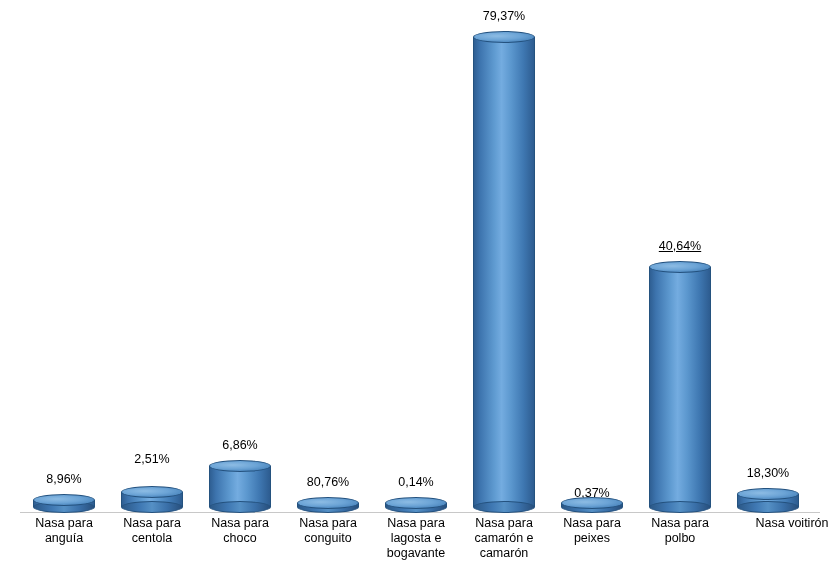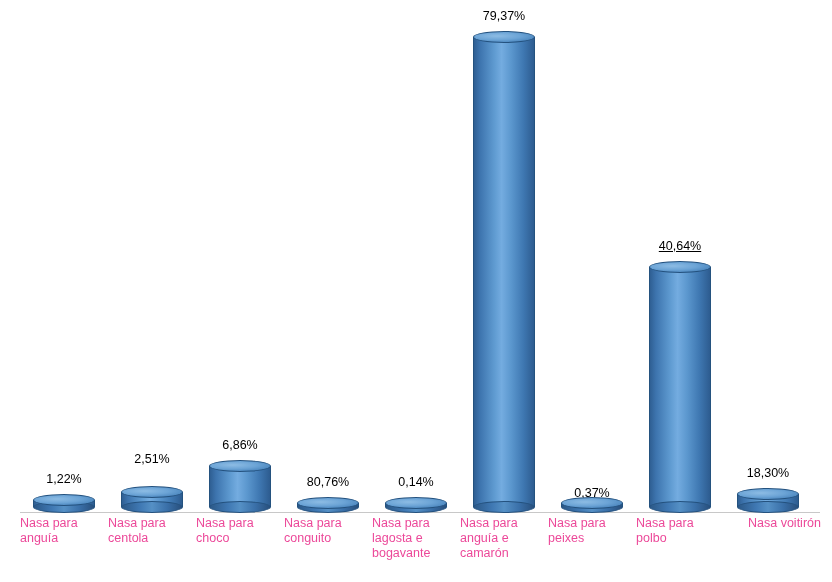--- a/index.html
+++ b/index.html
@@ -100,36 +100,36 @@
     position: absolute;
     left: 20px;
     top: 516px;
     width: 800px;
     height: 60px;
   }
   .cat-label {
     position: absolute;
     top: 0;
     width: 88px;
-    text-align: left;
+    text-align: center;
     font-size: 12.5px;
     line-height: 15px;
-    color: #ec4899;
+    color: #000000;
   }
 </style>
 </head>
 <body>
 
 <div id="chart-root">
 
   <div id="plot-area">
     <div class="axis-line"></div>
 
     <div class="bar-slot" style="left:0px;">
-      <div class="bar-label" style="bottom: 27px;">1,22%</div>
+      <div class="bar-label" style="bottom: 27px;">8,96%</div>
       <div class="bar-wrap">
         <div class="cyl-body" style="height: 7px;"></div>
         <div class="cyl-bottom"></div>
         <div class="cyl-top" style="bottom: 7px;"></div>
       </div>
     </div>
 
     <div class="bar-slot" style="left:88px;">
       <div class="bar-label" style="bottom: 47px;">2,51%</div>
       <div class="bar-wrap">
@@ -220,21 +220,21 @@
       <div>Nasa para</div>
       <div>conguito</div>
     </div>
     <div class="cat-label" style="left:352px;">
       <div>Nasa para</div>
       <div>lagosta e</div>
       <div>bogavante</div>
     </div>
     <div class="cat-label" style="left:440px;">
       <div>Nasa para</div>
-      <div>anguía e</div>
+      <div>camarón e</div>
       <div>camarón</div>
     </div>
     <div class="cat-label" style="left:528px;">
       <div>Nasa para</div>
       <div>peixes</div>
     </div>
     <div class="cat-label" style="left:616px;">
       <div>Nasa para</div>
       <div>polbo</div>
     </div>

